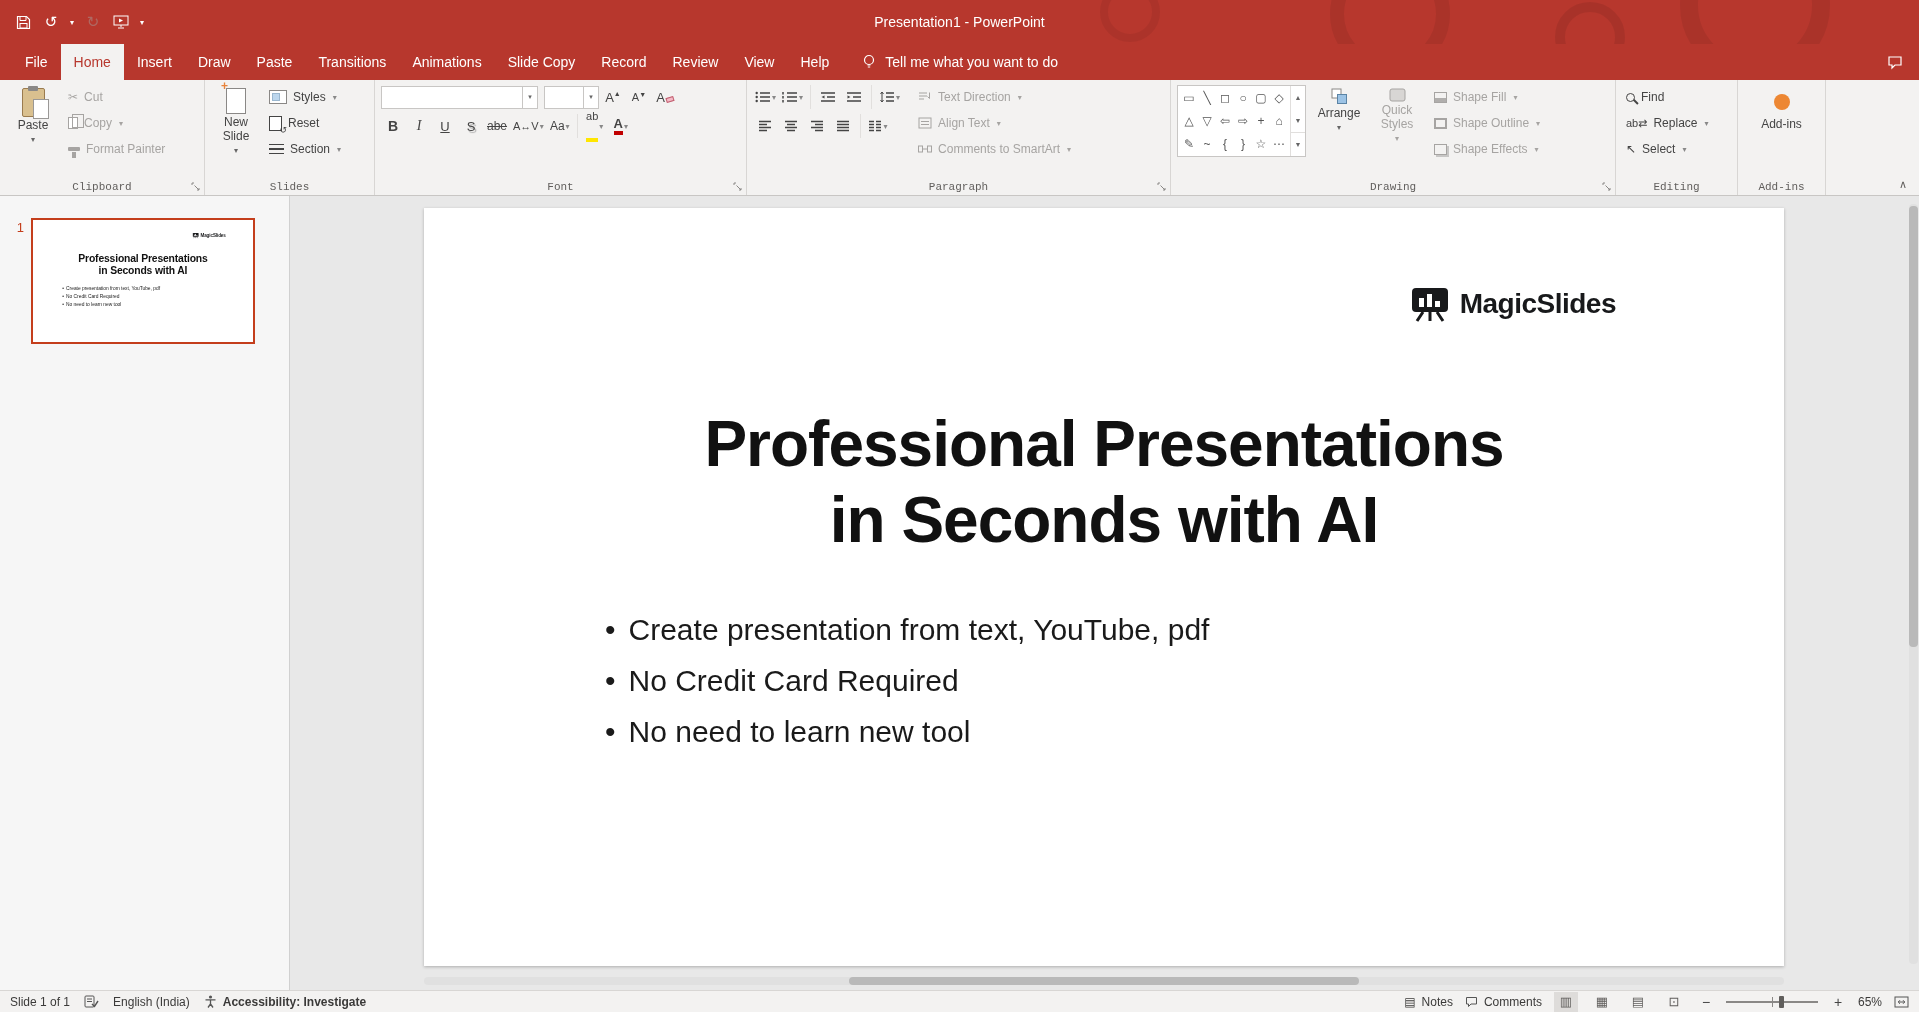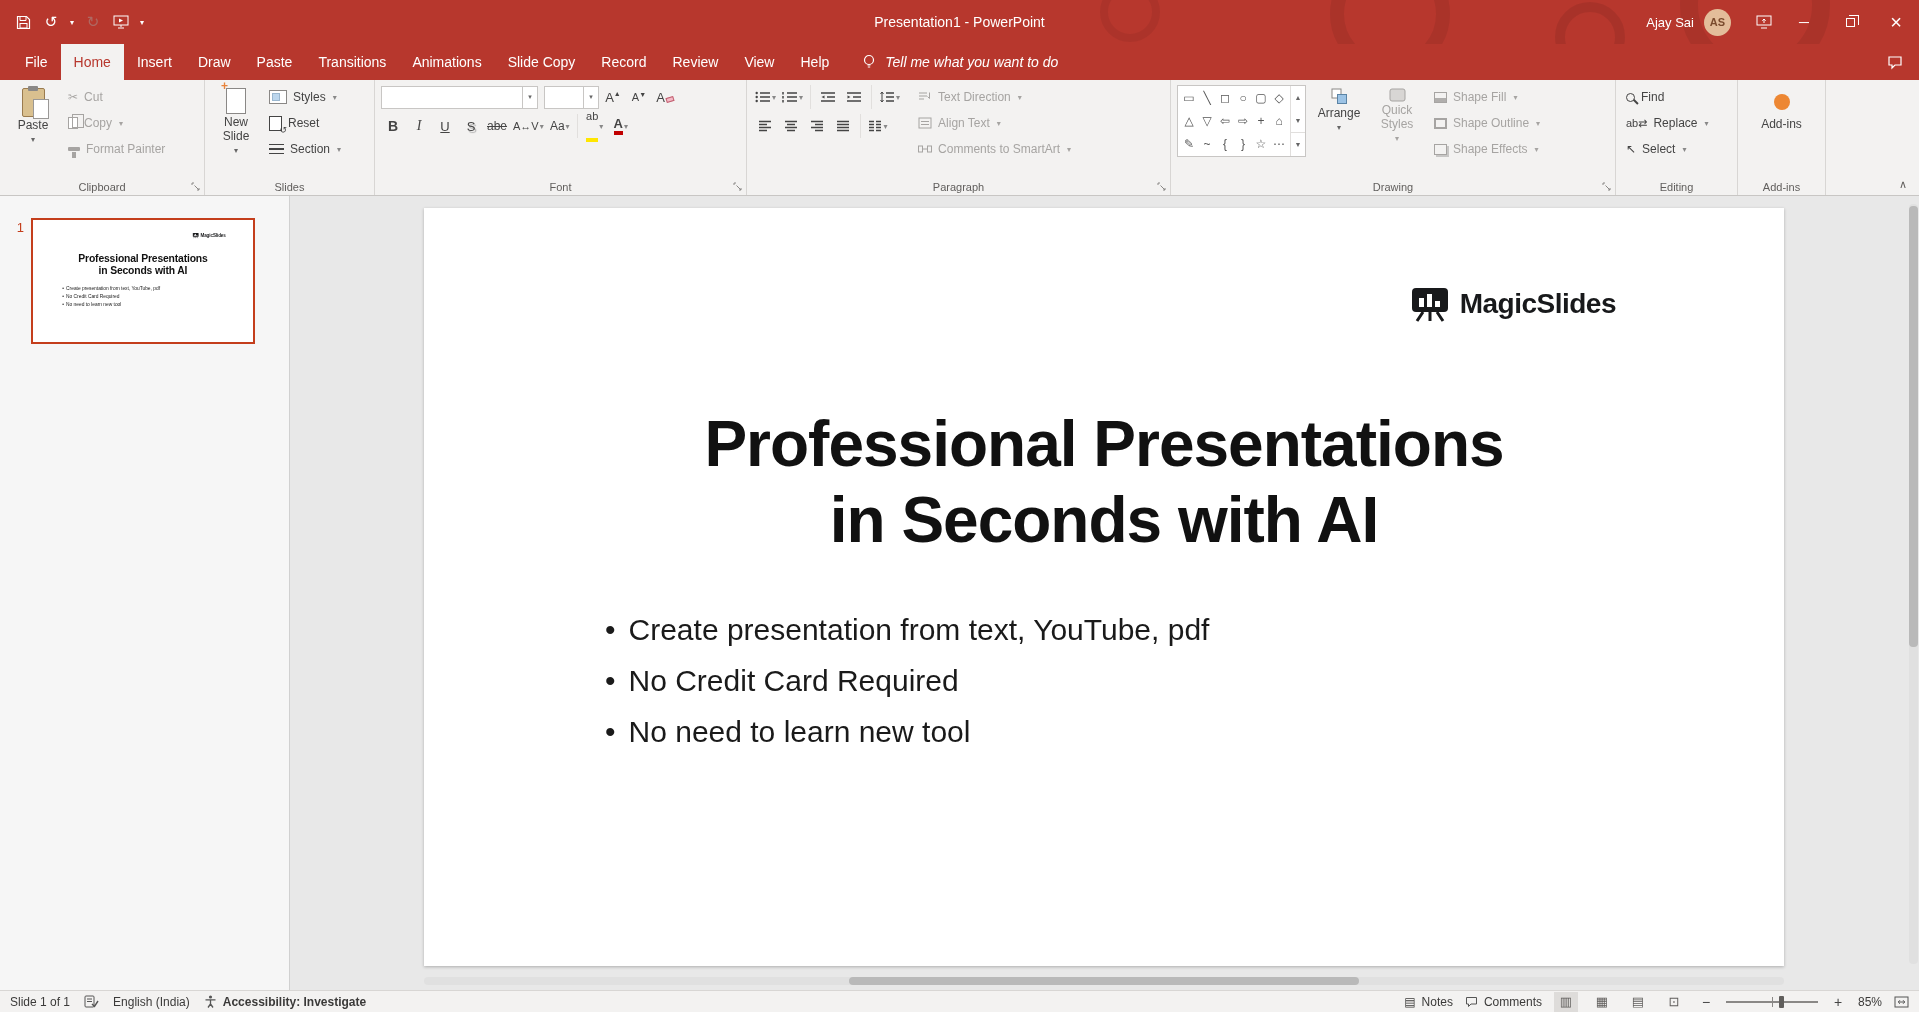--- a/index.html
+++ b/index.html
@@ -30,27 +30,27 @@
 .tb-ic{width:34px;height:44px;display:flex;align-items:center;justify-content:center;}
 .win-btn{width:46px;height:44px;display:flex;align-items:center;justify-content:center;font-size:14px;color:#fff;}
 .win-btn.close{font-size:20px;}
 .restore-ic{width:9px;height:9px;border:1px solid #fff;position:relative;}
 .restore-ic::before{content:"";position:absolute;top:-4px;left:2px;width:9px;height:9px;border:1px solid #fff;border-left:none;border-bottom:none;}
 
 
 .menubar{height:36px;background:var(--red);display:flex;align-items:stretch;color:#fff;font-size:14px;padding-left:12px;}
 .tab{padding:0 13px;display:flex;align-items:center;white-space:nowrap;}
 .tab.active{background:var(--ribbon);color:var(--red);}
-.tellme{display:flex;align-items:center;gap:9px;margin-left:20px;font-size:14px;font-style:italic;}
+.tellme{display:flex;align-items:center;gap:9px;margin-left:20px;font-size:14px;}
 .menubar-right{margin-left:auto;display:flex;align-items:center;padding-right:16px;}
 
 
 .ribbon{height:116px;background:var(--ribbon);display:flex;border-bottom:1px solid #c8c6c4;position:relative;}
 .group{position:relative;border-right:1px solid var(--line);padding:5px 6px 18px;flex:none;}
-.group-label{position:absolute;bottom:2px;left:0;right:0;text-align:center;font-size:11px;color:var(--lbl);}
+.group-label{position:absolute;bottom:2px;left:0;right:0;text-align:center;font-size:11px;color:var(--lbl);font-family:Liberation Mono, monospace;}
 .launcher{position:absolute;right:3px;bottom:3px;width:12px;height:12px;display:flex;align-items:center;justify-content:center;}
 .g-row{display:flex;gap:4px;height:100%;}
 .btn-big{width:54px;display:flex;flex-direction:column;align-items:center;gap:2px;padding-top:3px;font-size:12px;color:var(--txt);text-align:center;line-height:1.15;}
 .btn-big .caret{font-size:8px;color:#666;}
 .btn-col{display:flex;flex-direction:column;justify-content:flex-start;gap:2px;}
 .btn-small{display:flex;align-items:center;gap:6px;font-size:12px;color:var(--txt);padding:2px 4px;height:24px;white-space:nowrap;}
 .btn-small .caret{font-size:8px;color:#888;margin-left:1px;}
 .disabled, .disabled *{color:var(--dis) !important;}
 .disabled svg *{stroke:var(--dis) !important;}
 .iconbtn{min-width:24px;height:24px;display:inline-flex;align-items:center;justify-content:center;font-size:13px;color:var(--txt);gap:1px;padding:0 2px;}
@@ -166,42 +166,20 @@
               <path d="M6 3.5l4 2-4 2z" fill="#fff"></path>
               <path d="M8 10v2M5 13h6" stroke="#fff" fill="none"></path>
             </svg>
           </span>
       </button>
       <button class="qat-caret">
           <span>▾</span>
         </button>
     </div>
     <div class="tb-title">Presentation1  -  PowerPoint</div>
-    <div class="tb-right">
-      <span class="user-name">Ajay Sai</span>
-      <span class="avatar">AS</span>
-      <button class="tb-ic">
-        <span>
-            <svg width="16" height="14" viewBox="0 0 16 14">
-              <rect x="1" y="1" width="14" height="9" fill="none" stroke="#fff"></rect>
-              <path d="M8 4v4M6.3 5.7L8 4l1.7 1.7" fill="none" stroke="#fff"></path>
-              <path d="M5 13h6" stroke="#fff"></path>
-            </svg>
-          </span>
-      </button>
-      <button class="win-btn">
-          <span>─</span>
-        </button>
-      <button class="win-btn">
-          <span class="restore-ic"></span>
-        </button>
-      <button class="win-btn close">
-          <span>×</span>
-        </button>
-    </div>
   </header>
 
   <nav class="menubar">
     <div class="tab">File</div>
     <div class="tab active">Home</div>
     <div class="tab">Insert</div>
     <div class="tab">Draw</div>
     <div class="tab">Paste</div>
     <div class="tab">Transitions</div>
     <div class="tab">Animations</div>
@@ -721,21 +699,21 @@
       <span class="view-btn">
           <span>⊡</span>
         </span>
       <button class="zoom-btn"><span>−</span></button>
       <span class="zoom-slider">
         <span class="zoom-track"></span>
         <span class="zoom-tick"></span>
         <span class="zoom-thumb"></span>
       </span>
       <button class="zoom-btn"><span>+</span></button>
-      <span class="sb-item">85%</span>
+      <span class="sb-item">65%</span>
       <span class="sb-item">
         <span>
             <svg width="15" height="12" viewBox="0 0 15 12">
               <rect x="1" y="1" width="13" height="10" fill="none" stroke="#555"></rect>
               <path d="M4.5 6h6M6 4.2L4.2 6 6 7.8M9 4.2L10.8 6 9 7.8" stroke="#555" fill="none"></path>
             </svg>
           </span>
       </span>
     </div>
   </footer>

